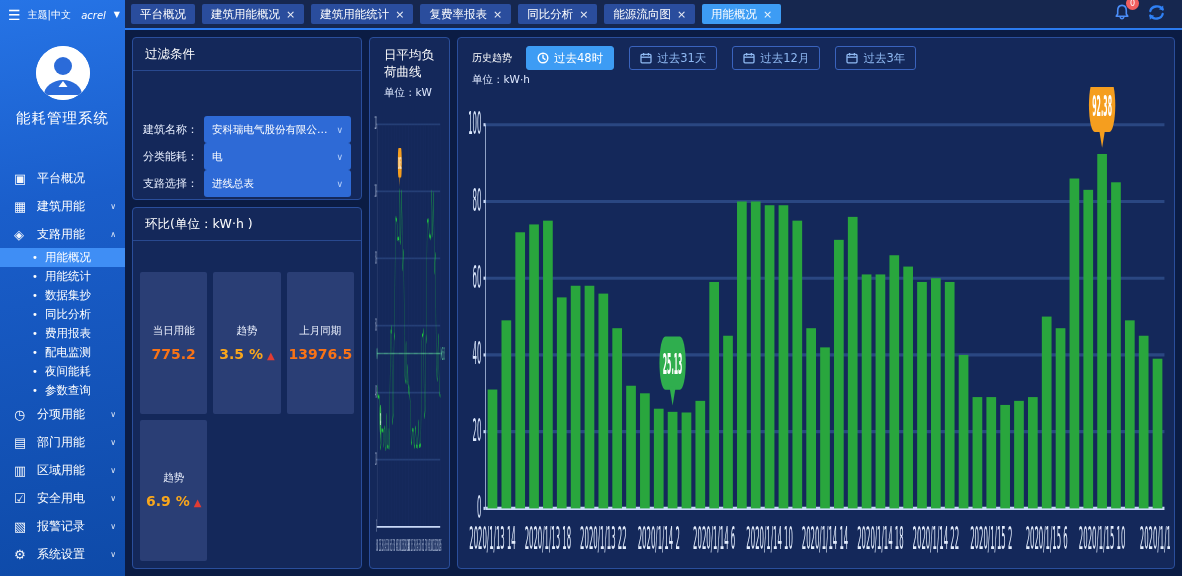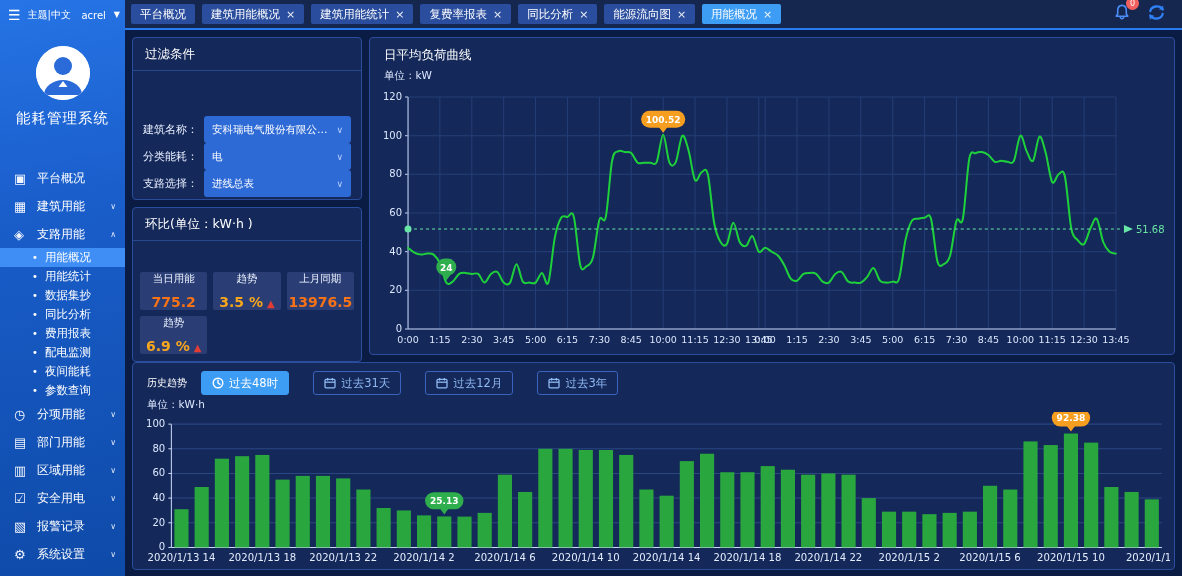--- a/index.html
+++ b/index.html
@@ -3,21 +3,21 @@
 <meta charset="utf-8">
 <style>
   html,body{margin:0;padding:0;}
   body{width:1182px;height:576px;overflow:hidden;background:#0b1c44;
        font-family:"DejaVu Sans","Liberation Sans",sans-serif;color:#fff;}
   .app{display:flex;width:1182px;height:576px;}
   
   .sidebar{width:125px;flex:0 0 125px;background:linear-gradient(170deg,#2674e6 0%,#1a5ecb 35%,#0e4aa8 100%);position:relative;overflow:hidden;}
   .sidebar-top{height:30px;display:flex;align-items:center;gap:5px;padding:0 5px 0 8px;font-size:10px;white-space:nowrap;}
   .hamburger{font-size:14px;cursor:pointer;margin-right:2px;}
-  .user-dd{margin-left:auto;display:flex;gap:8px;cursor:pointer;}
+  .user-dd{margin-left:auto;display:flex;gap:8px;cursor:pointer;font-style:italic;}
   .caret-down{font-size:8px;}
   .logo-wrap{display:flex;justify-content:center;margin-top:16px;}
   .logo-circle{width:54px;height:54px;border-radius:50%;background:#fff;overflow:hidden;}
   .app-title{text-align:center;font-size:14.5px;letter-spacing:1px;margin-top:9px;font-weight:500;}
   .menu{margin-top:36px;}
   .menu-item{height:28px;display:flex;align-items:center;padding:0 9px 0 14px;font-size:12px;cursor:pointer;}
   .mi-icon{width:23px;font-size:13px;opacity:.95;}
   .mi-label{flex:1;}
   .chev{font-size:8px;opacity:.85;}
   .submenu-item{height:19px;display:flex;align-items:center;padding-left:32px;font-size:11.5px;cursor:pointer;}
@@ -28,21 +28,21 @@
   .topbar{height:28px;flex:0 0 28px;background:#16274f;display:flex;align-items:center;padding:0 8px 0 6px;border-bottom:2px solid #2b7bf0;}
   .tabs{display:flex;gap:7px;align-items:center;flex:1;overflow:hidden;}
   .tab{height:20px;display:flex;align-items:center;gap:6px;padding:0 9px;background:#2a4d9d;border-radius:2px;font-size:11.5px;cursor:pointer;white-space:nowrap;}
   .tab.active{background:#3d9cf4;}
   .tab .close{font-size:11px;opacity:.9;}
   .topbar-icons{display:flex;align-items:center;gap:16px;margin:0 8px 0 10px;}
   .bell-wrap{position:relative;cursor:pointer;}
   .badge{position:absolute;top:-6px;right:-8px;background:#f25f5f;color:#fff;font-size:8px;min-width:13px;height:13px;border-radius:7px;display:flex;align-items:center;justify-content:center;}
   .refresh-wrap{cursor:pointer;}
   
-  .content{flex:1;padding:7px;display:flex;flex-direction:column;gap:7px;min-height:0;background:#0b1c44;}
+  .content{flex:1;padding:7px;display:flex;flex-direction:row;gap:7px;min-height:0;background:#0b1c44;}
   .row-top{flex:0 0 318px;display:flex;gap:7px;min-height:0;}
   .col-left{width:230px;flex:0 0 230px;display:flex;flex-direction:column;gap:7px;}
   .panel{background:#14285a;border:1px solid #2a4e9b;border-radius:4px;box-sizing:border-box;min-width:0;}
   .panel-header{padding:8px 12px 7px;font-size:12.5px;}
   .hdr-line{border-bottom:1px solid #29498f;}
   .filter-panel{flex:0 0 163px;display:flex;flex-direction:column;}
   .filter-fields{flex:1;display:flex;flex-direction:column;justify-content:flex-end;padding:2px 10px;}
   .filter-row{display:flex;align-items:center;gap:6px;}
   .filter-label{font-size:11px;color:#e8efff;white-space:nowrap;}
   .select{flex:1;height:27px;background:#2e6ad6;border-radius:3px;display:flex;align-items:center;padding:0 8px;font-size:10.5px;cursor:pointer;min-width:0;}
@@ -369,21 +369,21 @@
                   <path d="M 67.7 191.6 L 76.7 191.6 L 72.2 197.6 Z" fill="#2fae4e"></path>
                   <text class="marker-txt" x="72.2" y="187.6" text-anchor="middle">24</text>
                 </g>
               </svg>
           </div>
         </section>
       </div>
       <section class="panel history-panel">
         <div class="history-header">
           <span class="history-title">历史趋势</span>
-          <span id="range-buttons" style="display:flex;gap:24px;border-radius:6px;">
+          <span id="range-buttons" style="display:flex;gap:15px;border-radius:6px;">
               <button class="range-btn active">
                 <svg width="12" height="12" viewBox="0 0 12 12">
                   <circle cx="6" cy="6" r="4.8" fill="none" stroke="#ffffff" stroke-width="1.4"></circle>
                   <path d="M6 3.2 V6 L8 7.4" fill="none" stroke="#ffffff" stroke-width="1.4" stroke-linecap="round"></path>
                 </svg>
                 <span>过去48时</span>
               </button>
               <button class="range-btn">
                 <svg width="12" height="12" viewBox="0 0 12 12">
                   <rect x="1" y="2.4" width="10" height="8.4" rx="1" fill="none" stroke="#8fb9f2" stroke-width="1.3"></rect>

